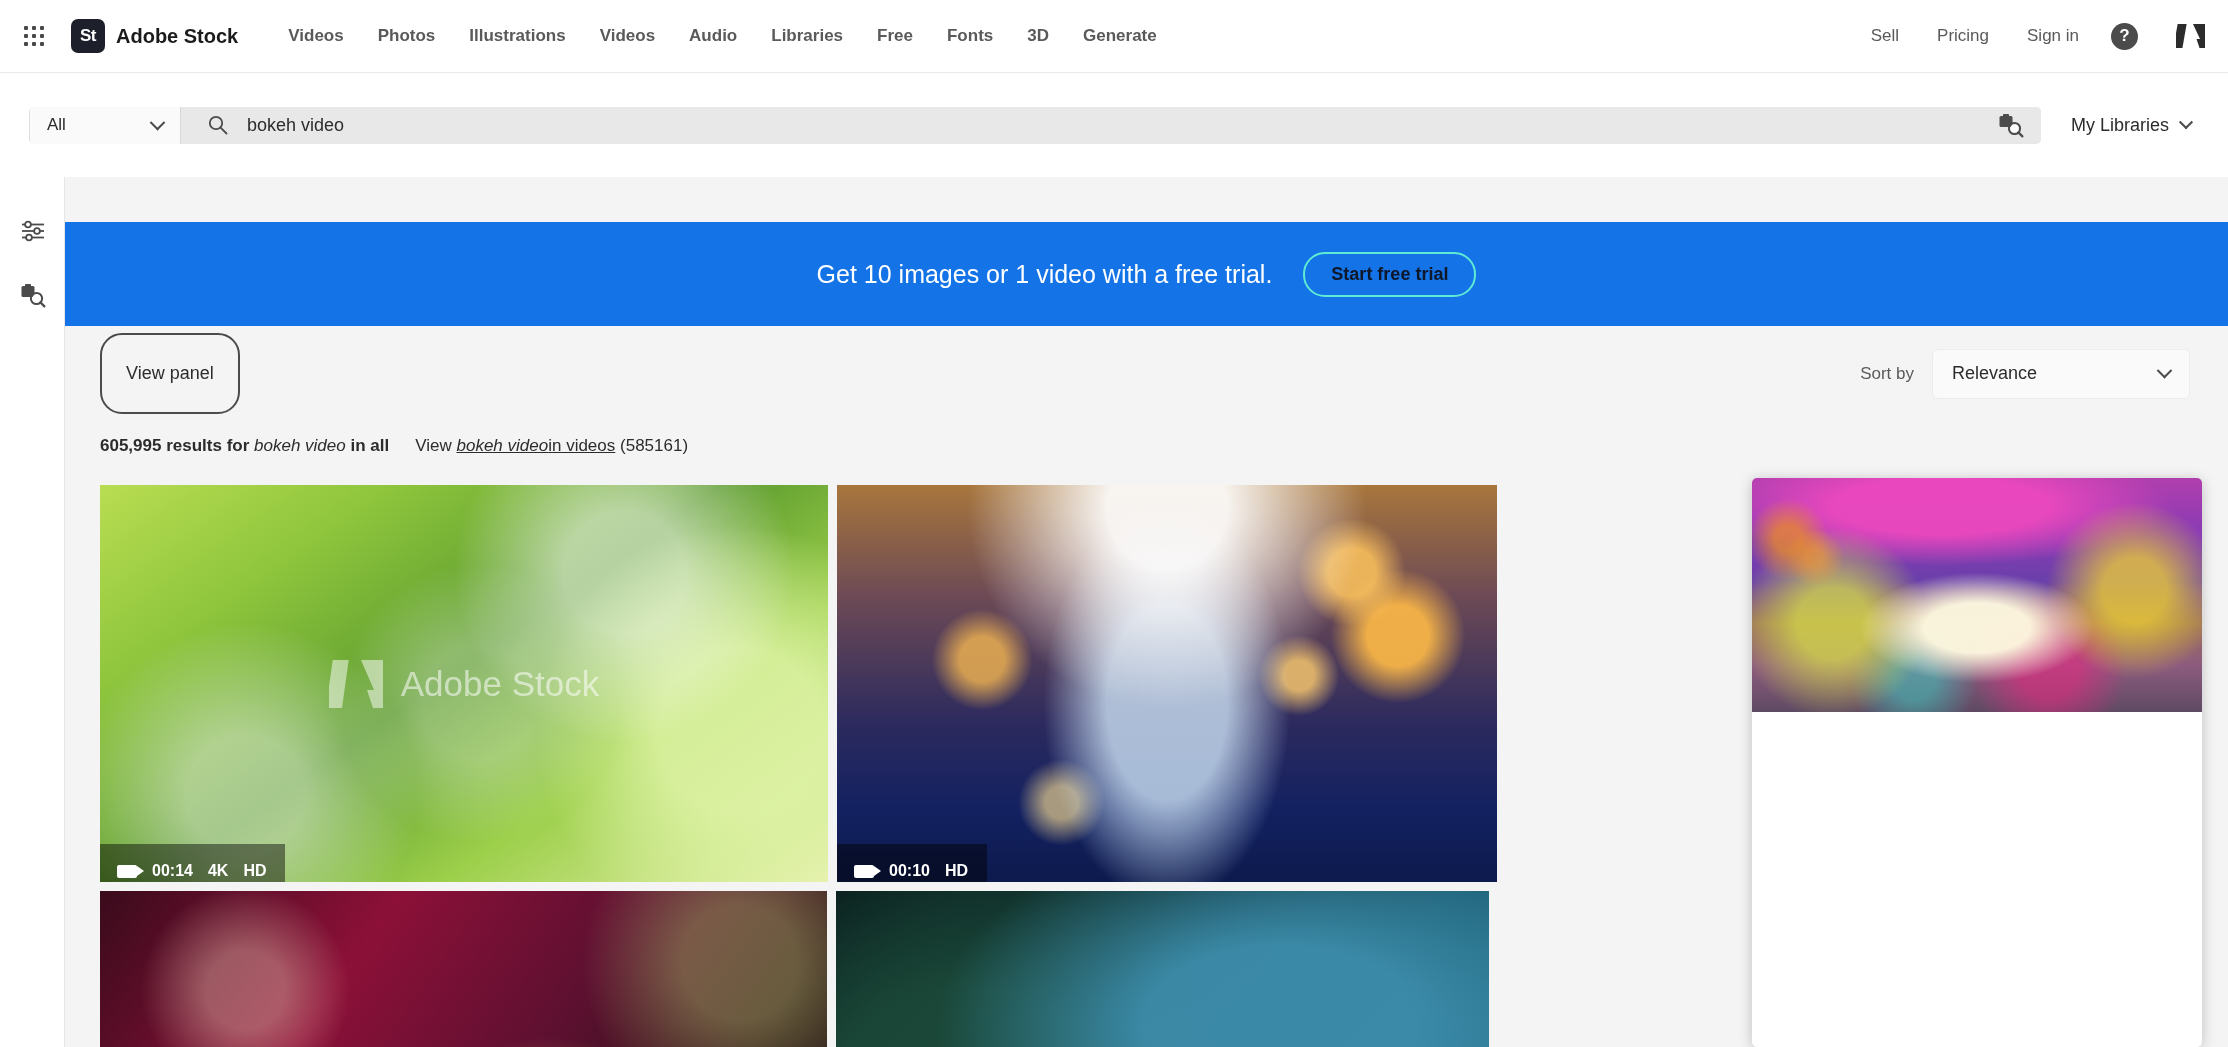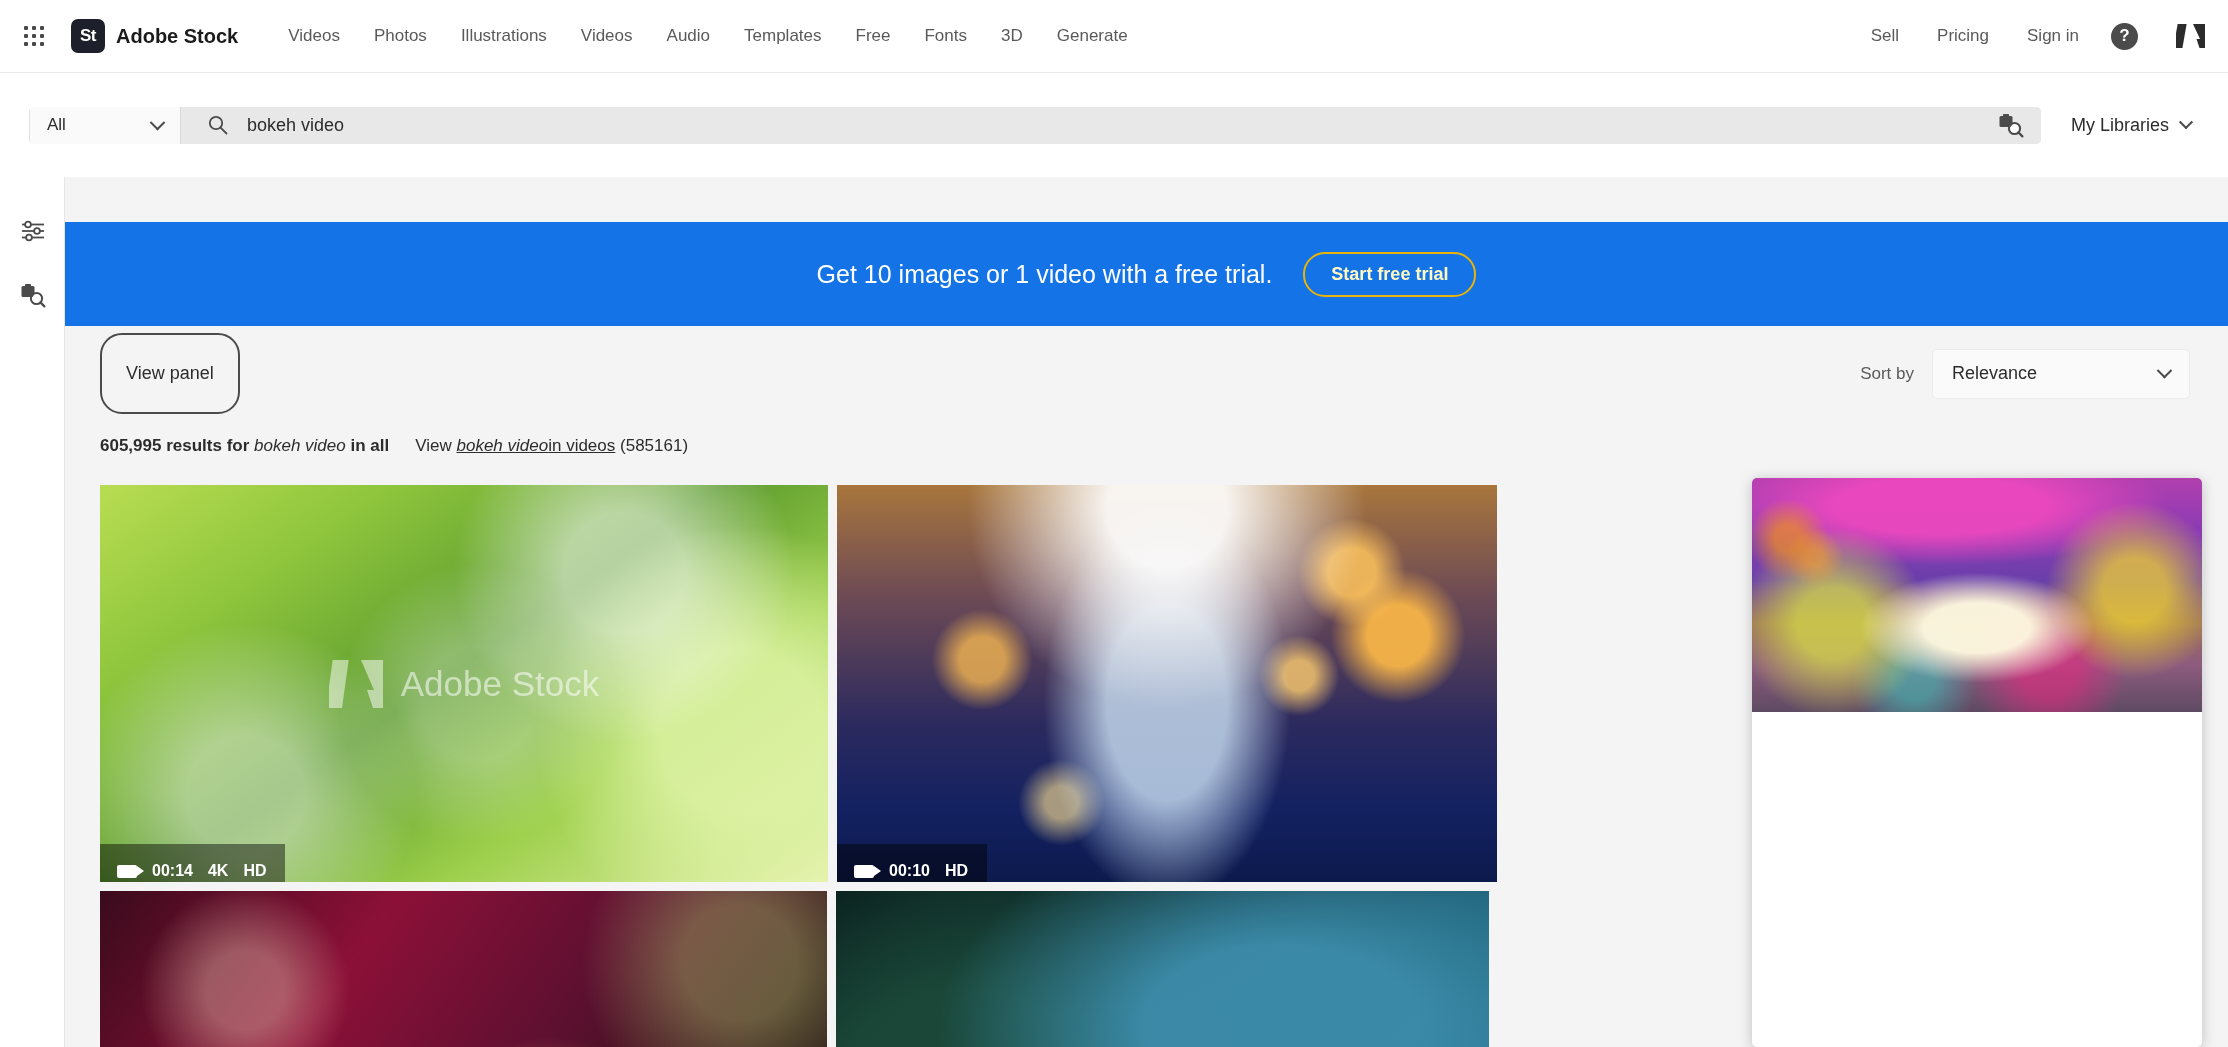--- a/index.html
+++ b/index.html
@@ -44,21 +44,21 @@
     font-size: 17px; font-weight: bold;
     display: flex; align-items: center; justify-content: center;
     letter-spacing: -0.5px;
   }
   .brand-name {
     margin-left: 11px;
     font-size: 20px; font-weight: bold;
     color: #1b1b1b; white-space: nowrap;
   }
 
-  .nav-links { display: flex; align-items: center; margin-left: 33px; }
+  .nav-links { display: flex; align-items: center; margin-left: 33px; font-weight: bold; }
   .nav-links a {
     font-size: 17px; color: #5a5a5a;
     text-decoration: none; white-space: nowrap;
     padding: 0 17px; cursor: pointer;
   }
 
   .topbar-right {
     margin-left: auto; margin-right: 20px;
     display: flex; align-items: center;
   }
@@ -155,22 +155,22 @@
     background: #f4f4f4;
     overflow: hidden;
   }
   .promo {
     height: 104px; background: #1473e6;
     display: flex; align-items: center; justify-content: center; margin-top: 45px;
   }
   .promo-text { font-size: 25px; color: #ffffff; }
   .promo-btn {
     margin-left: 31px;
-    border: 2px solid #eab308; border-radius: 22px;
-    background: transparent; color: #fef9c3;
+    border: 2px solid #5eead4; border-radius: 22px;
+    background: transparent; color: #0f172a;
     font-family: "Liberation Sans", sans-serif;
     font-size: 18px; font-weight: bold;
     padding: 10px 26px; cursor: pointer; white-space: nowrap;
   }
 
   .toolbar {
     height: 95px; display: flex; align-items: center;
     padding: 0 38px 0 35px;
   }
   .viewpanel-btn {
@@ -329,21 +329,21 @@
   <div class="brand">
     <div class="st-logo">St</div>
     <div class="brand-name">Adobe Stock</div>
   </div>
   <nav class="nav-links">
     <a>Videos</a>
     <a>Photos</a>
     <a>Illustrations</a>
     <a>Videos</a>
     <a>Audio</a>
-    <a>Templates</a>
+    <a>Libraries</a>
     <a>Free</a>
     <a>Fonts</a>
     <a>3D</a>
     <a>Generate</a>
   </nav>
   <div class="topbar-right">
     <a>Sell</a>
     <a>Pricing</a>
     <a>Sign in</a>
     <div class="help-icon">?</div>

